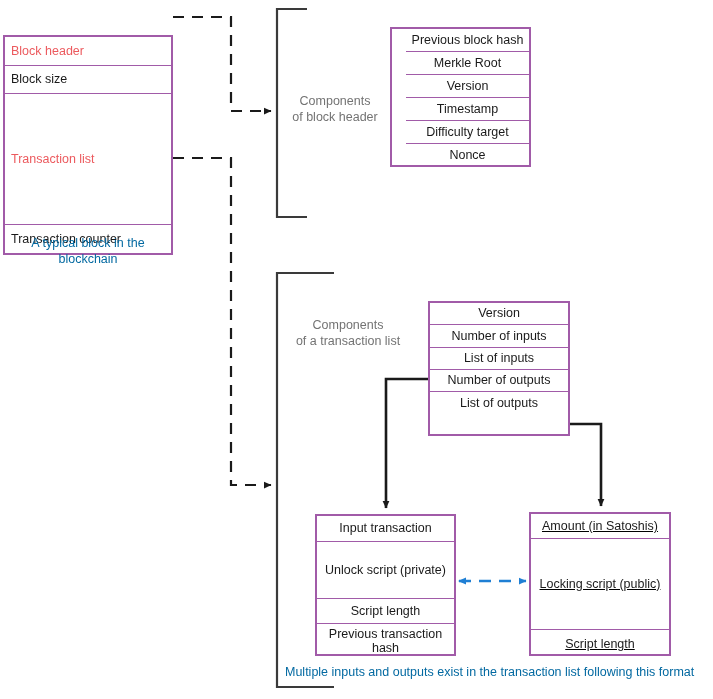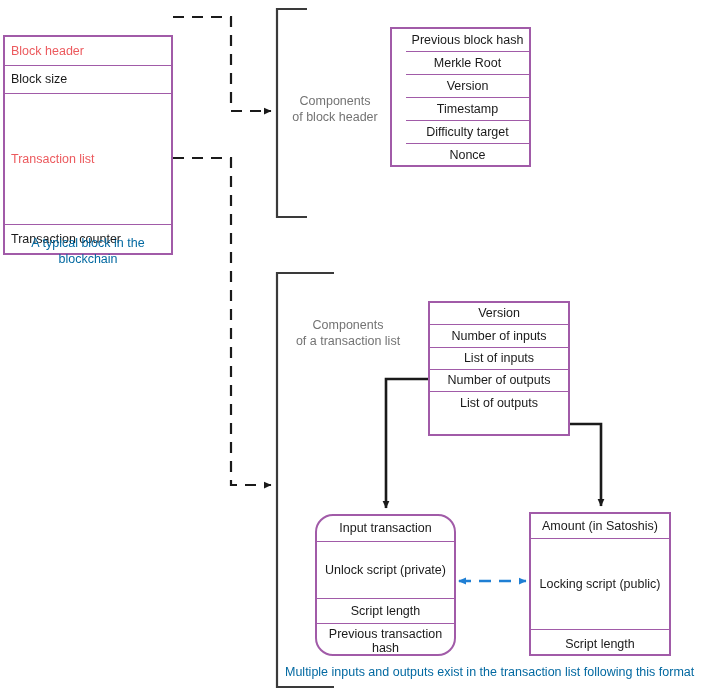--- a/index.html
+++ b/index.html
@@ -82,28 +82,28 @@
 
   
   #hdr-box { left: 390px; top: 27px; width: 141px; height: 140px; padding-left: 14px; }
   #hdr-box .cell { height: 23px; }
 
   
   #txl-box { left: 428px; top: 301px; width: 142px; height: 135px; }
   #txl-box .cell { height: 22.3px; }
 
   
-  #in-box { left: 315px; top: 514px; width: 141px; height: 142px; border-radius: 18px; }
+  #in-box { left: 315px; top: 514px; width: 141px; height: 142px; }
   #in-box .c1 { height: 26px; }
   #in-box .c2 { height: 57px; }
   #in-box .c3 { height: 25px; }
   #in-box .c4 { height: 34px; }
 
   
-  #out-box { left: 529px; top: 512px; width: 142px; height: 144px; }
+  #out-box { left: 529px; top: 512px; width: 142px; height: 144px; text-decoration: underline; }
   #out-box .c1 { height: 25px; }
   #out-box .c2 { height: 91px; }
   #out-box .c3 { height: 28px; }
 
   #bottom-note {
     position: absolute;
     left: 285px; top: 665px; width: 425px;
     font-size: 12.5px; color: #0369a1;
     text-align: left;
   }

